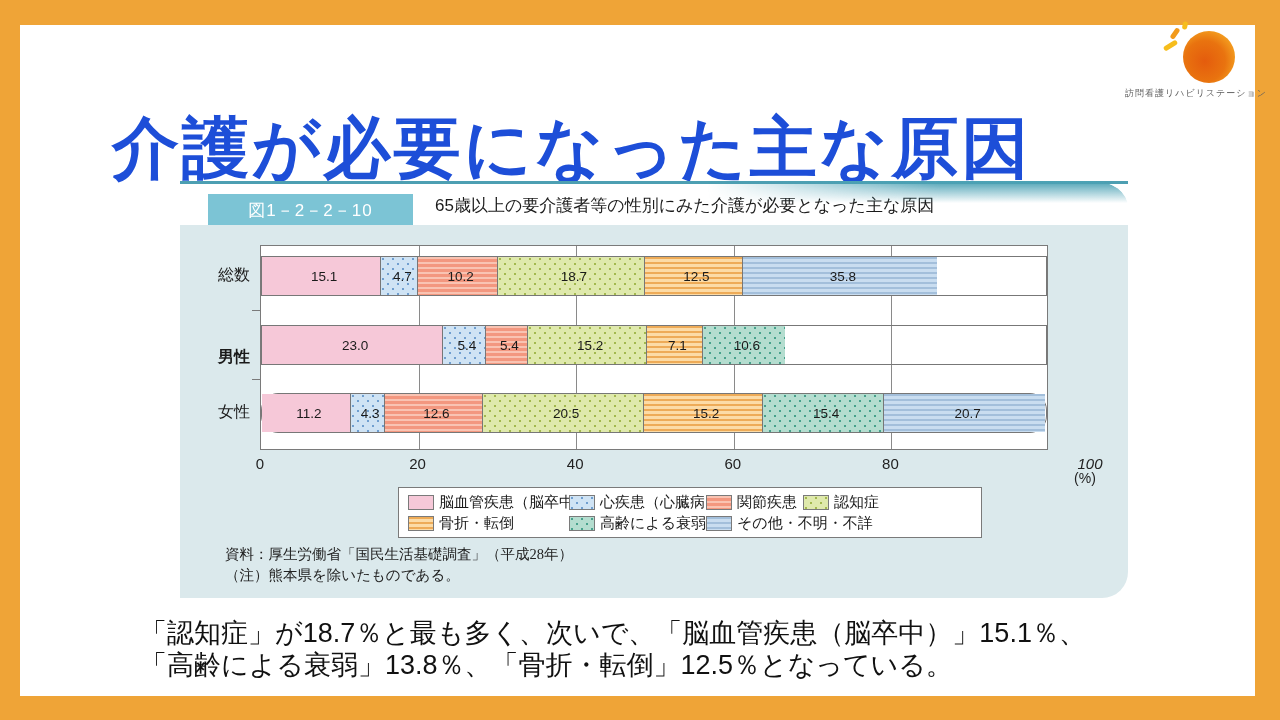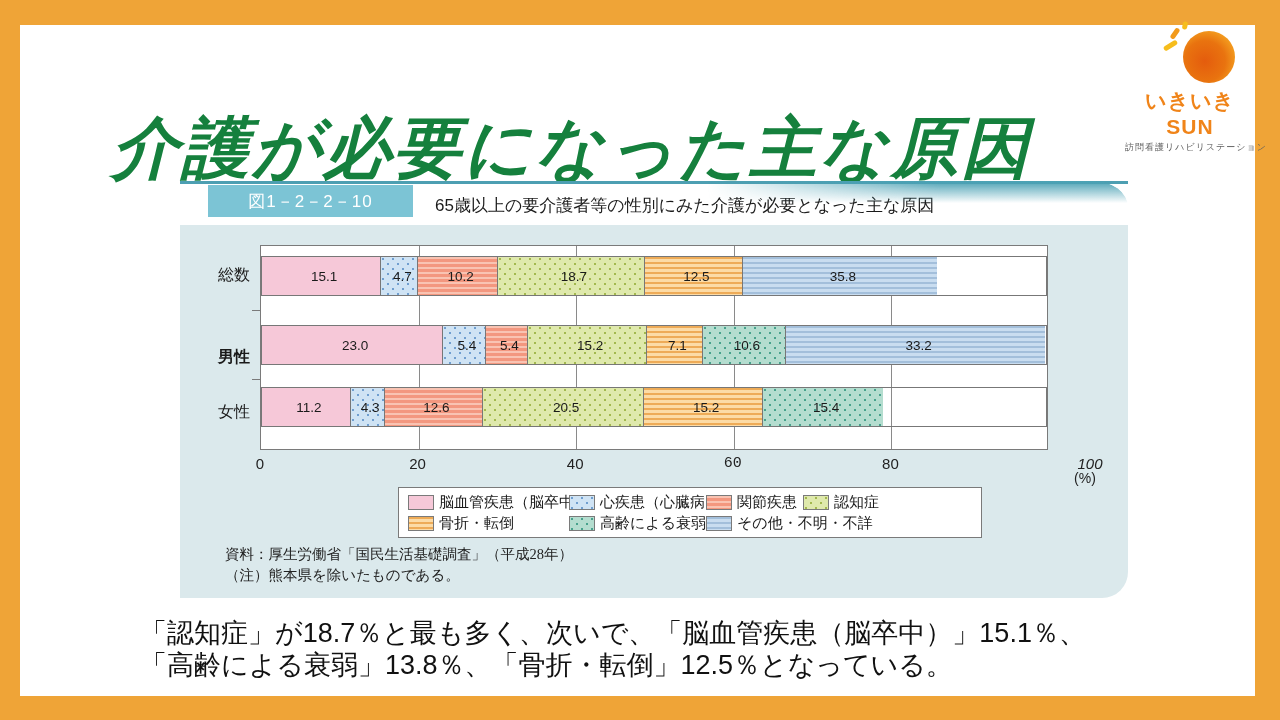--- a/index.html
+++ b/index.html
@@ -9,22 +9,22 @@
     font-family:"Liberation Sans", sans-serif;
     position:relative;
   }
   .slide {
     position:absolute; left:20px; top:25px; width:1235px; height:671px;
     background:#ffffff;
   }
   
   .page-title {
     position:absolute; left:92px; top:78px; width:950px;
-    font-size:67px; font-weight:bold; color:#15803d;
-    letter-spacing:3px; white-space:nowrap;font-style:italic;
+    font-size:67px; font-weight:bold; color:#1d4ed8;
+    letter-spacing:3px; white-space:nowrap;
   }
   
   .logo { position:absolute; left:1105px; top:2px; width:130px; text-align:center; }
   .sun { position:relative; width:58px; height:58px; margin:0 auto 2px 52px; }
   .sun-core {
     position:absolute; left:6px; top:4px; width:52px; height:52px; border-radius:50%;
     background:radial-gradient(circle at 42% 58%, #e45c0d 0%, #e9730f 48%, #f2981d 72%, #f6b13a 100%);
   }
   .ray { position:absolute; border-radius:3px; }
   .ray1 { width:15px; height:5px; background:#f6bd1c; left:-14px; top:16px; transform:rotate(-32deg); }
@@ -40,21 +40,21 @@
   .fig-header::before {
     content:""; position:absolute; left:0; top:0; right:0; height:3px; background:#4d9fb2;
   }
   .fig-header::after {
     content:""; position:absolute; right:0; top:0; width:420px; height:26px;
     background:linear-gradient(to bottom, #4ba1b4 0%, rgba(255,255,255,0) 85%);
     border-top-right-radius:34px 26px;
     -webkit-mask-image:linear-gradient(to right, transparent 0, #000 55%);
     mask-image:linear-gradient(to right, transparent 0, #000 55%);
   }
-  .fig-row { position:absolute; left:0; top:4px; height:32px; display:flex; align-items:flex-end;padding-left:28px; }
+  .fig-row { position:absolute; left:0; top:13px; height:32px; display:flex; align-items:flex-start;padding-left:28px; }
   .fig-label {
     width:205px; height:32px; background:#7cc4d5; color:#ffffff;
     font-size:17px; display:flex; align-items:center; justify-content:center;
     letter-spacing:1px; flex:none;
   }
   .fig-title { margin-left:22px; font-size:17px; color:#1a1a1a; white-space:nowrap; }
   
   .panel {
     position:absolute; left:160px; top:200px; width:948px; height:373px;
     background:#dbe9ec; border-bottom-right-radius:26px;
@@ -114,21 +114,20 @@
 
   <div class="page-title">介護が必要になった主な原因</div>
 
   <div class="logo">
     <div class="sun">
       <span class="ray ray1"></span>
       <span class="ray ray2"></span>
       <span class="ray ray3"></span>
       <span class="sun-core"></span>
     </div>
-    <div class="logo-name">いきいきSUN</div>
     <div class="logo-sub">訪問看護リハビリステーション</div>
   </div>
 
   <div class="fig-header">
     <div class="fig-row">
       <span class="fig-label">図1－2－2－10</span>
       <span class="fig-title">65歳以上の要介護者等の性別にみた介護が必要となった主な原因</span>
     </div>
   </div>
 
@@ -172,55 +171,55 @@
           </div>
           <div class="seg" style="background-color: rgb(223, 233, 172); background-image: radial-gradient(rgb(163, 184, 78) 1.4px, rgba(0, 0, 0, 0) 1.5px), radial-gradient(rgb(163, 184, 78) 1.4px, rgba(0, 0, 0, 0) 1.5px); background-size: 10px 10px; background-position: 2px 2px, 7px 7px; width: 15.2%;">
             <span>15.2</span>
           </div>
           <div class="seg" style="background-color: rgb(252, 219, 166); background-image: repeating-linear-gradient(rgb(238, 171, 87) 0px, rgb(238, 171, 87) 1.6px, rgba(0, 0, 0, 0) 1.6px, rgba(0, 0, 0, 0) 5px); width: 7.1%;">
             <span>7.1</span>
           </div>
           <div class="seg" style="background-color: rgb(180, 221, 207); background-image: radial-gradient(rgb(71, 161, 140) 1.4px, rgba(0, 0, 0, 0) 1.5px), radial-gradient(rgb(71, 161, 140) 1.4px, rgba(0, 0, 0, 0) 1.5px); background-size: 10px 10px; background-position: 2px 2px, 7px 7px; width: 10.6%;">
             <span>10.6</span>
           </div>
-          <div class="seg" style="background-color: rgb(201, 221, 240); background-image: repeating-linear-gradient(rgb(163, 191, 219) 0px, rgb(163, 191, 219) 1.6px, rgba(0, 0, 0, 0) 1.6px, rgba(0, 0, 0, 0) 5px); width: 33.2%;">
-            <span>33.2</span>
-          </div>
-        </div>
-        <div class="bar-row" style="top: 141px;">
+        </div>
+        <div class="bar-row" style="top: 147px; border-radius: 17px;">
           <div class="seg" style="background-color: rgb(246, 200, 216); width: 11.2%;">
             <span>11.2</span>
           </div>
           <div class="seg" style="background-color: rgb(207, 227, 244); background-image: radial-gradient(rgb(111, 158, 207) 1.4px, rgba(0, 0, 0, 0) 1.5px), radial-gradient(rgb(111, 158, 207) 1.4px, rgba(0, 0, 0, 0) 1.5px); background-size: 10px 10px; background-position: 2px 2px, 7px 7px; width: 4.3%;">
             <span>4.3</span>
           </div>
           <div class="seg" style="background-color: rgb(243, 151, 127); background-image: repeating-linear-gradient(rgb(249, 195, 178) 0px, rgb(249, 195, 178) 1.6px, rgba(0, 0, 0, 0) 1.6px, rgba(0, 0, 0, 0) 5px); width: 12.6%;">
             <span>12.6</span>
           </div>
           <div class="seg" style="background-color: rgb(223, 233, 172); background-image: radial-gradient(rgb(163, 184, 78) 1.4px, rgba(0, 0, 0, 0) 1.5px), radial-gradient(rgb(163, 184, 78) 1.4px, rgba(0, 0, 0, 0) 1.5px); background-size: 10px 10px; background-position: 2px 2px, 7px 7px; width: 20.5%;">
             <span>20.5</span>
           </div>
           <div class="seg" style="background-color: rgb(252, 219, 166); background-image: repeating-linear-gradient(rgb(238, 171, 87) 0px, rgb(238, 171, 87) 1.6px, rgba(0, 0, 0, 0) 1.6px, rgba(0, 0, 0, 0) 5px); width: 15.2%;">
             <span>15.2</span>
           </div>
           <div class="seg" style="background-color: rgb(180, 221, 207); background-image: radial-gradient(rgb(71, 161, 140) 1.4px, rgba(0, 0, 0, 0) 1.5px), radial-gradient(rgb(71, 161, 140) 1.4px, rgba(0, 0, 0, 0) 1.5px); background-size: 10px 10px; background-position: 2px 2px, 7px 7px; width: 15.4%;">
             <span>15.4</span>
+          </div>
+          <div class="seg" style="background-color: rgb(201, 221, 240); background-image: repeating-linear-gradient(rgb(163, 191, 219) 0px, rgb(163, 191, 219) 1.6px, rgba(0, 0, 0, 0) 1.6px, rgba(0, 0, 0, 0) 5px); width: 20.7%;">
+            <span>20.7</span>
           </div>
         </div>
       </div>
     <div id="cat-labels">
         <div class="cat-label" style="top: 40px;">総数</div>
         <div class="cat-label" style="top: 122px; font-weight: bold;">男性</div>
         <div class="cat-label" style="top: 177px;">女性</div>
       </div>
     <div id="x-axis">
         <div class="x-label" style="left: 58px; top: 230px;">0</div>
         <div class="x-label" style="left: 215.6px; top: 230px;">20</div>
         <div class="x-label" style="left: 373.2px; top: 230px;">40</div>
-        <div class="x-label" style="left: 530.8px; top: 230px; font-family: Liberation Mono, monospace;">60</div>
+        <div class="x-label" style="left: 530.8px; top: 230px;">60</div>
         <div class="x-label" style="left: 688.4px; top: 230px;">80</div>
         <div class="x-label" style="left: 888px; top: 230px; font-style: italic;">100</div>
       </div>
     <div class="x-unit">(%)</div>
     <div class="legend" id="legend">
         <div class="legend-item">
           <span class="swatch" style="background-color: rgb(246, 200, 216);"></span>
           <span>脳血管疾患（脳卒中）</span>
         </div>
         <div class="legend-item">

